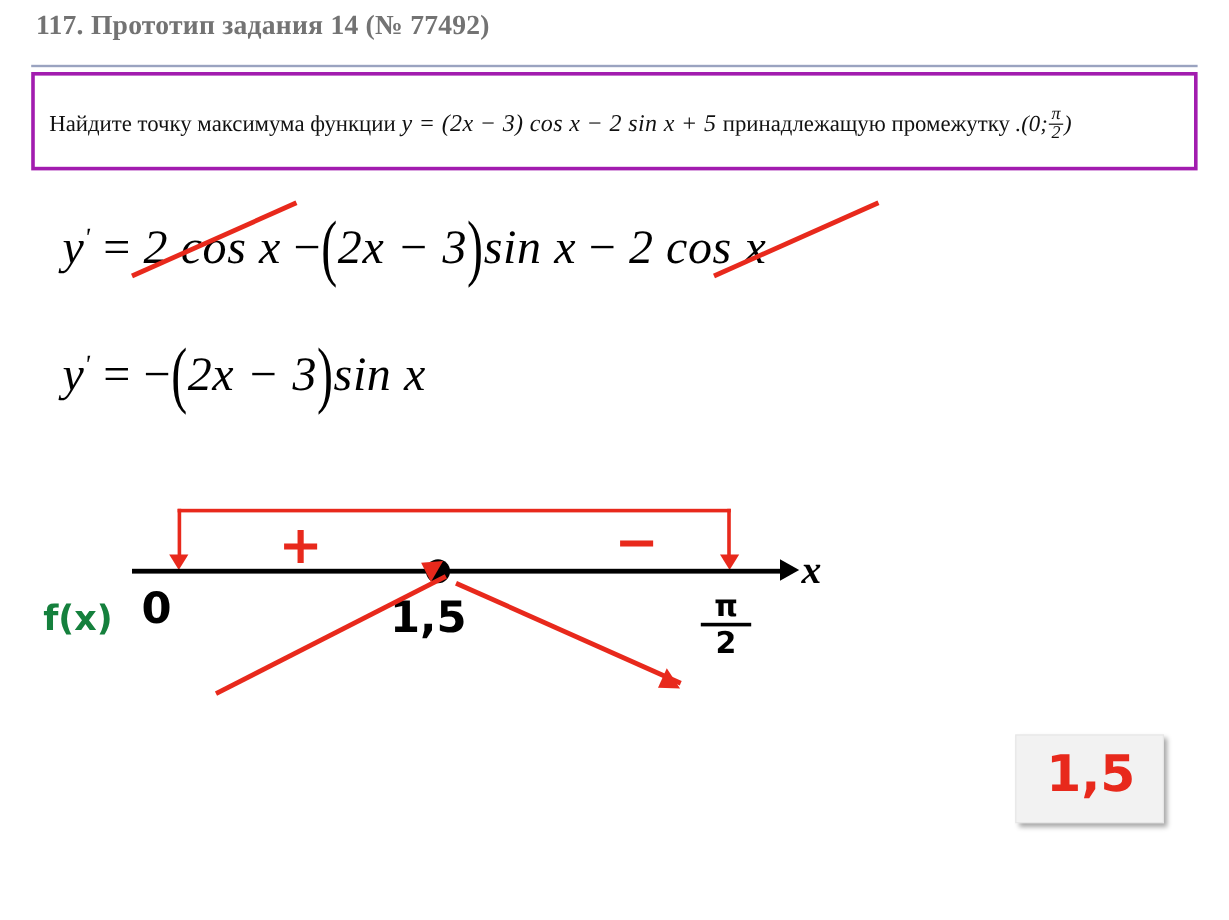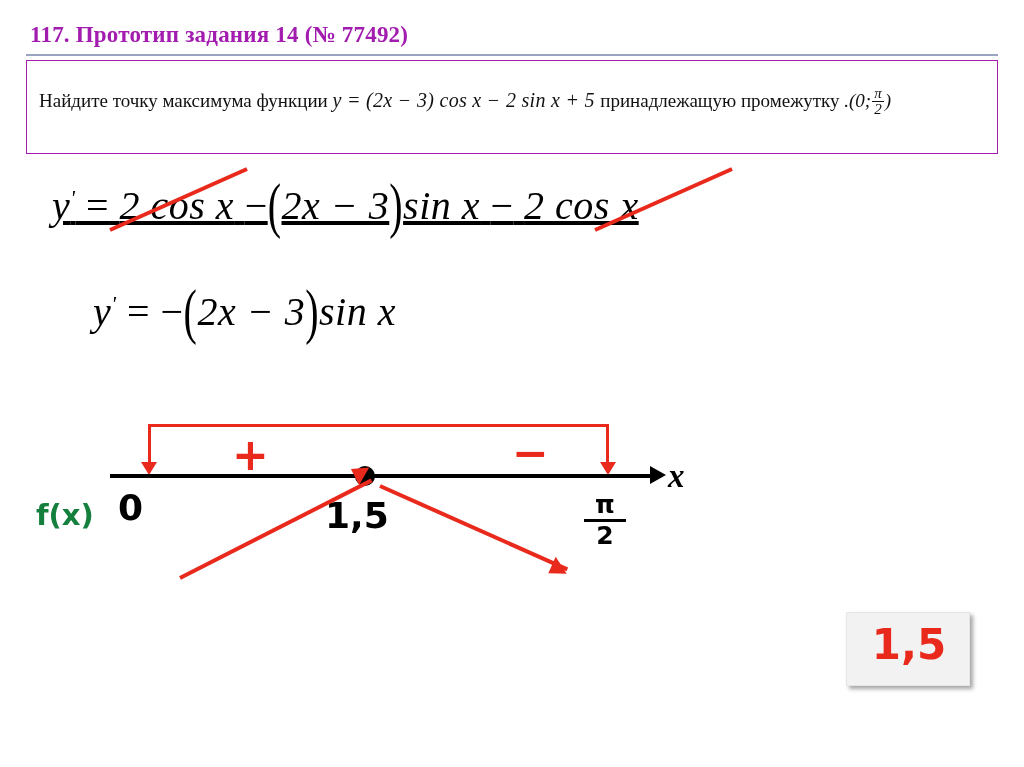--- a/index.html
+++ b/index.html
@@ -19,42 +19,42 @@
     left: 0; top: 0;
     width: 1024px;
     height: 767px;
     background: #ffffff;
   }
 
   
   .header-title {
     position: absolute;
     left: 30px;
-    top: 22px;
+    top: 8px;
     font-family: "Liberation Serif", serif;
     font-weight: bold;
     font-size: 23px;
-    color: #a21caf;
+    color: #737373;
     letter-spacing: 0.2px;
   }
   .header-rule {
     position: absolute;
     left: 26px;
     top: 54px;
     width: 972px;
     height: 2px;
     background: #9aa3c0;
   }
   .task-box {
     position: absolute;
     left: 26px;
     top: 60px;
     width: 972px;
-    height: 94px;
-    border: 1px solid #a21caf;
+    height: 82px;
+    border: 3px solid #a21caf;
     background: #ffffff;
     box-sizing: border-box;
   }
   .task-line {
     position: absolute;
     left: 12px;
     top: 26px;
     right: 10px;
     white-space: nowrap;
     font-size: 19px;
@@ -91,22 +91,22 @@
 
   
   .eq {
     position: absolute;
     font-style: italic;
     font-size: 40px;
     color: #000000;
     white-space: nowrap;
     letter-spacing: 0.5px;
   }
-  .eq1 { left: 52px; top: 182px; text-decoration: underline; }
-  .eq2 { left: 52px; top: 288px; margin-left: 41px; }
+  .eq1 { left: 52px; top: 182px; }
+  .eq2 { left: 52px; top: 288px; }
   .eq .prime {
     font-size: 22px;
     vertical-align: super;
     font-style: italic;
   }
   .eq .op {
     font-style: normal;
   }
   .eq .fn {
     font-style: normal;

